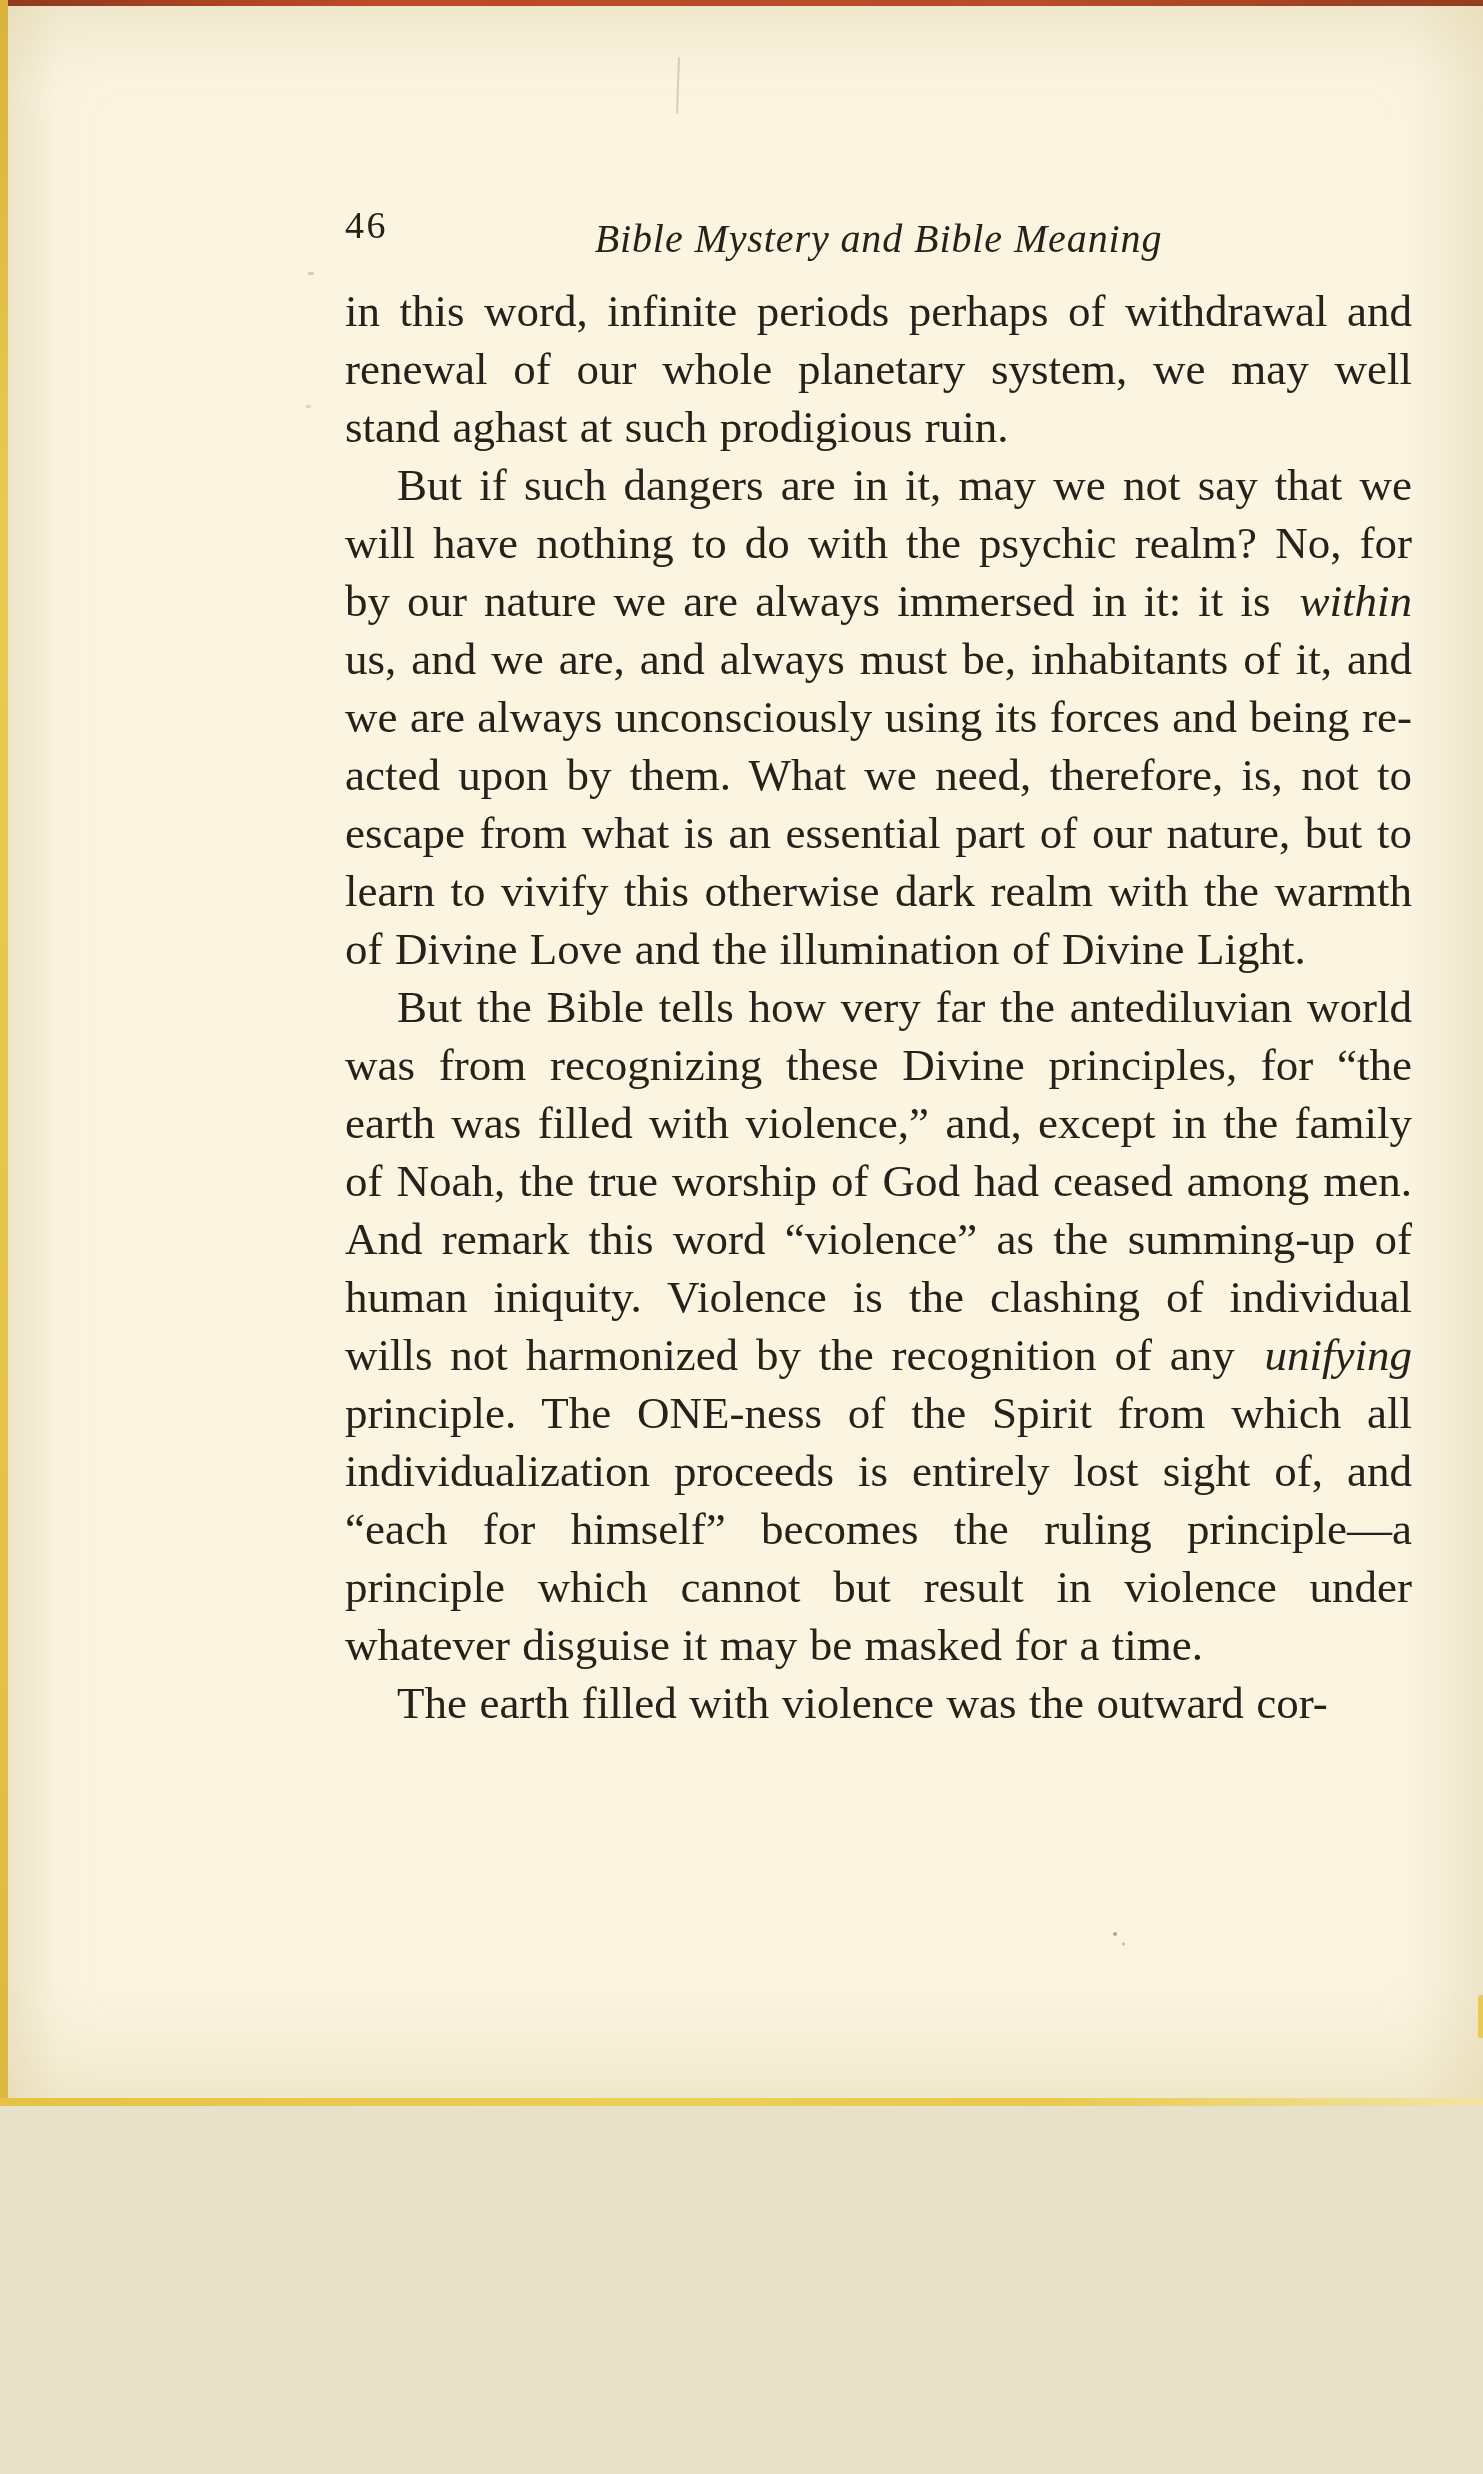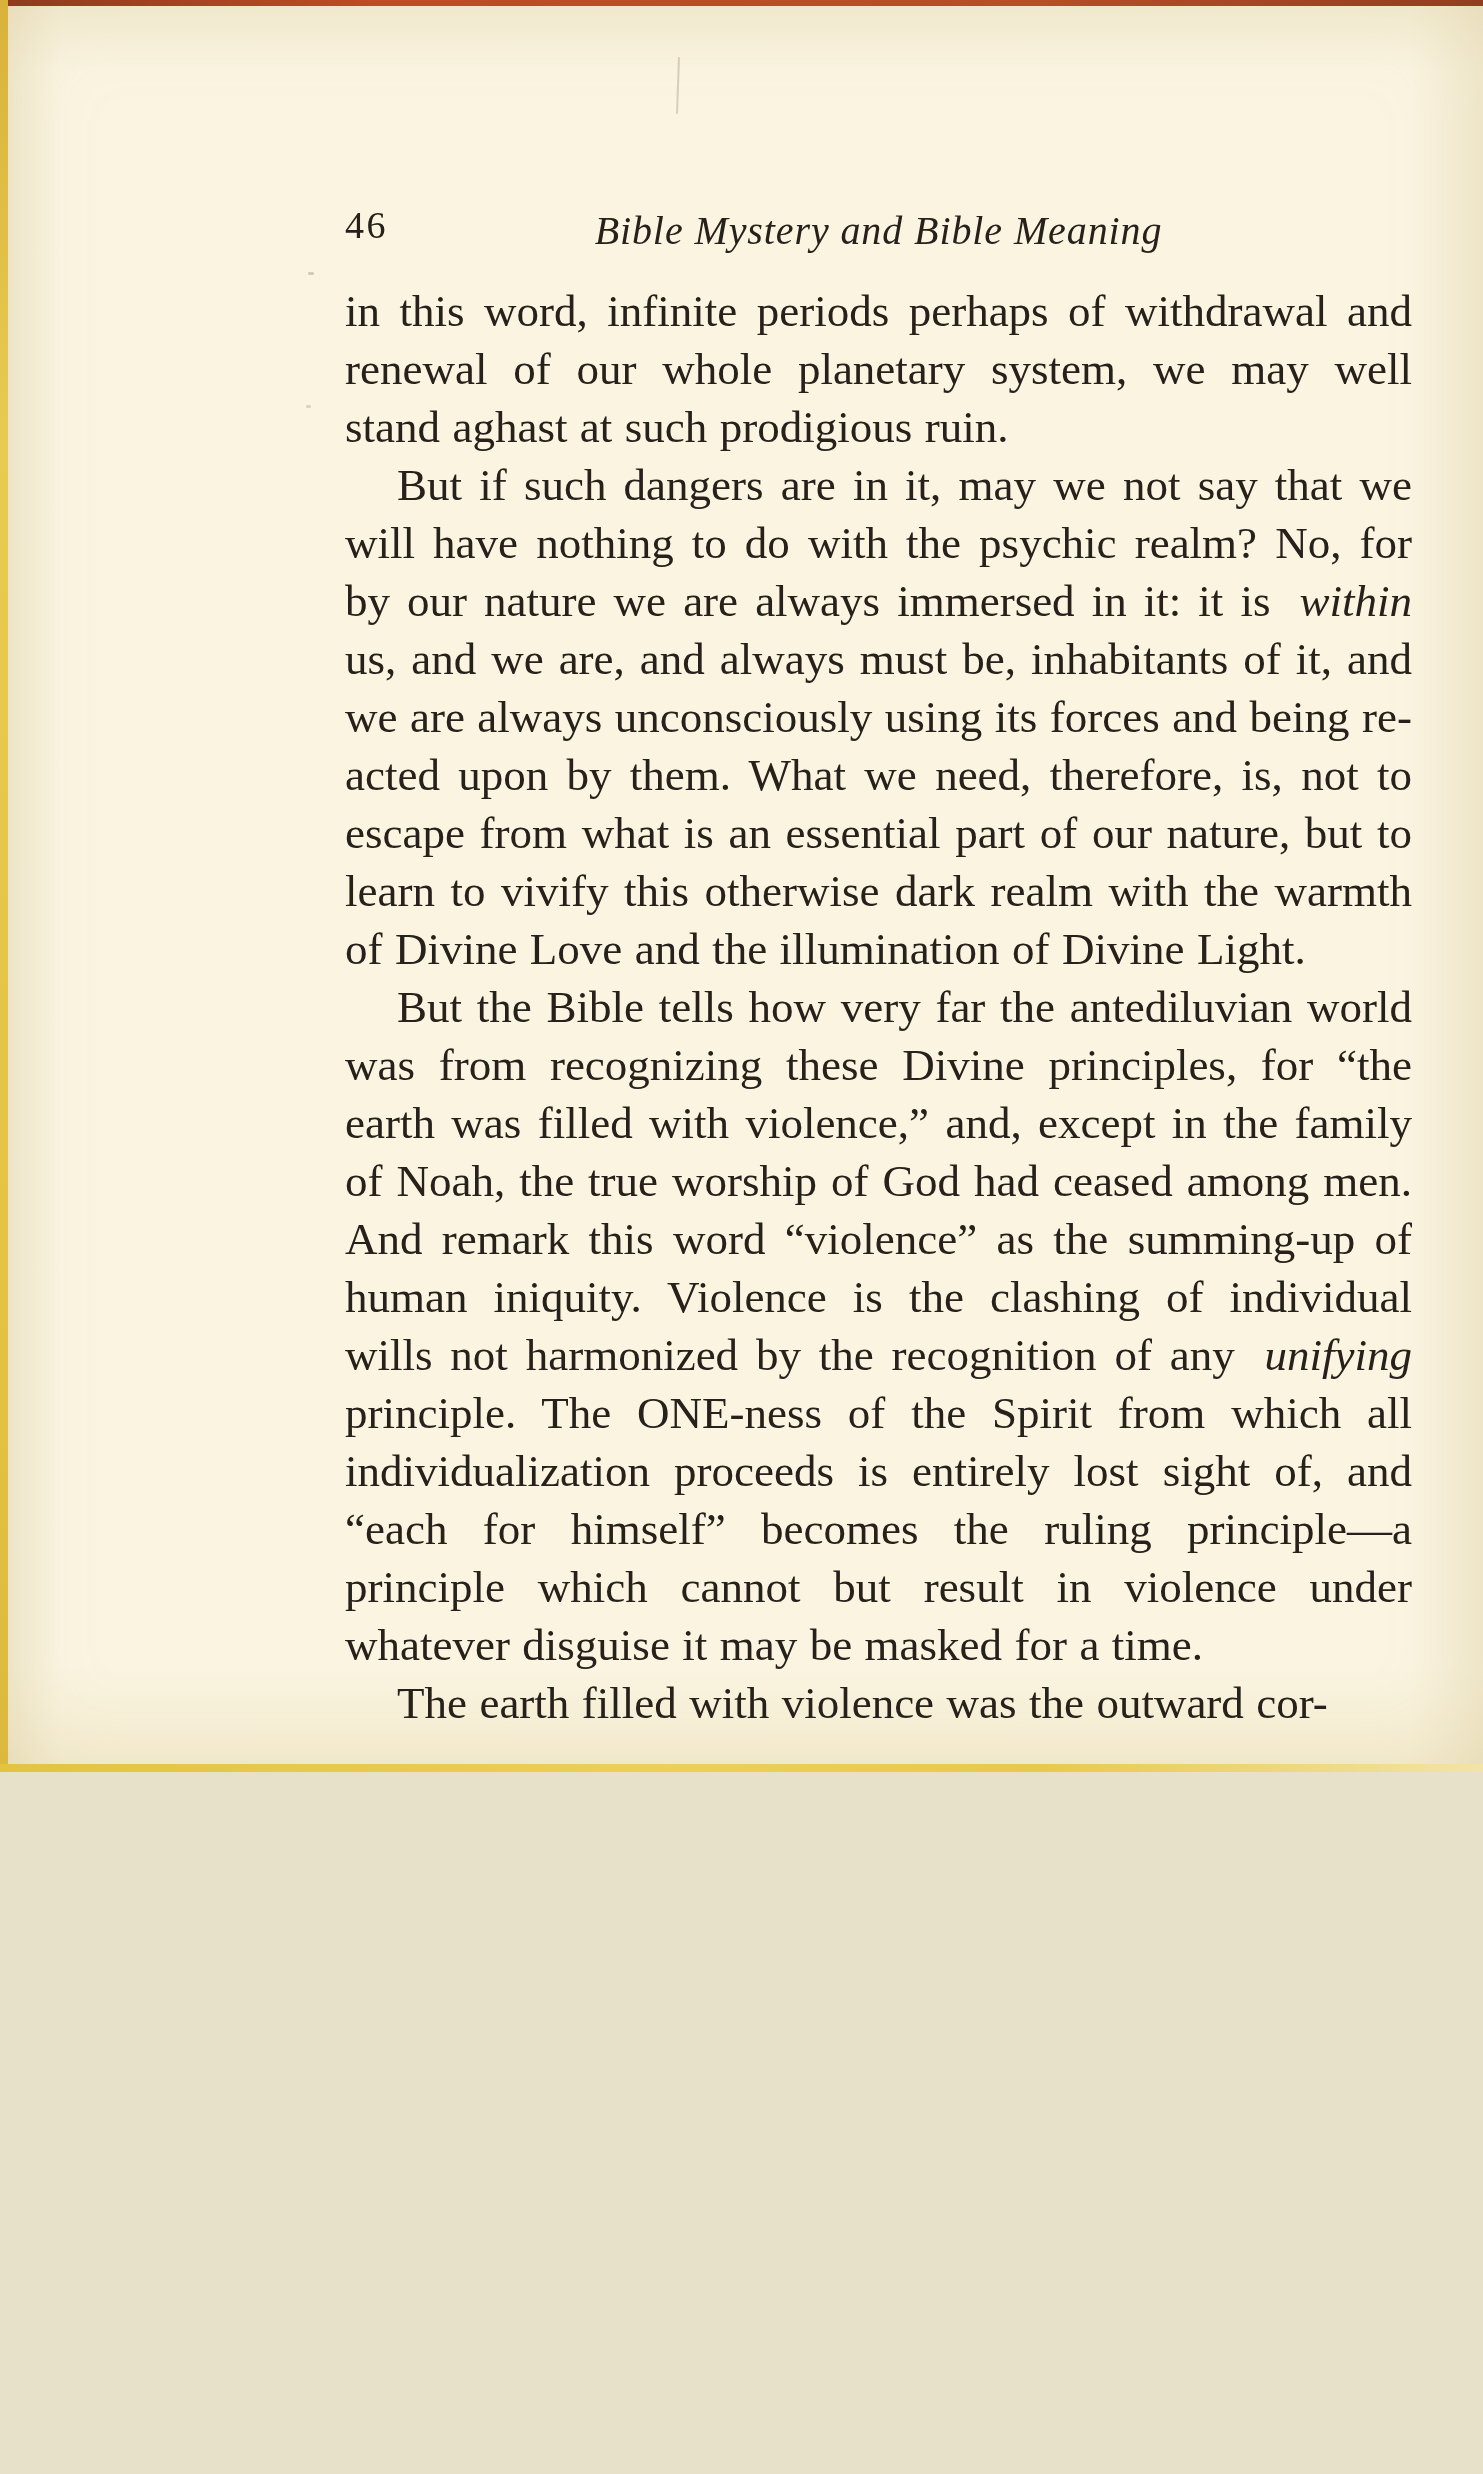--- a/index.html
+++ b/index.html
@@ -6,21 +6,21 @@
   body {
     width: 1484px;
     height: 2475px;
     background: #e8e1ca;
     font-family: "Liberation Serif", serif;
     overflow: hidden;
   }
   .page {
     position: relative;
     width: 1484px;
-    height: 1772px;
+    height: 2106px;
     background: var(--paper, #faf4e1);
     background-image: linear-gradient(90deg, rgba(225,210,165,.35) 0%, rgba(250,245,227,0) 4%, rgba(250,245,227,0) 95%, rgba(228,214,170,.30) 100%),
                       linear-gradient(180deg, rgba(230,215,170,.25) 0%, rgba(250,245,227,0) 4%, rgba(250,245,227,0) 94%, rgba(235,220,170,.30) 100%);
     box-shadow: inset 0 0 99px rgba(190, 170, 115, 0.18);
     overflow: hidden;
   }
 
   
   .edge { position: absolute; }
   .edge-top {
@@ -72,21 +72,21 @@
     font-size: 39px;
   }
   .page-number {
     position: absolute;
     left: 0; top: 3.7px;
     font-size: 38px;
     letter-spacing: 2.5px;
   }
   .header-title {
     position: absolute;
-    left: 50%; top: 8px;
+    left: 50%; top: 16px;
     transform: translateX(-50%);
     font-style: italic;
     font-size: 40px;
     letter-spacing: 0.9px;
     white-space: nowrap;
   }
   .body-text {
     margin-top: 22px;
     font-size: 45px;
     line-height: 58px;

